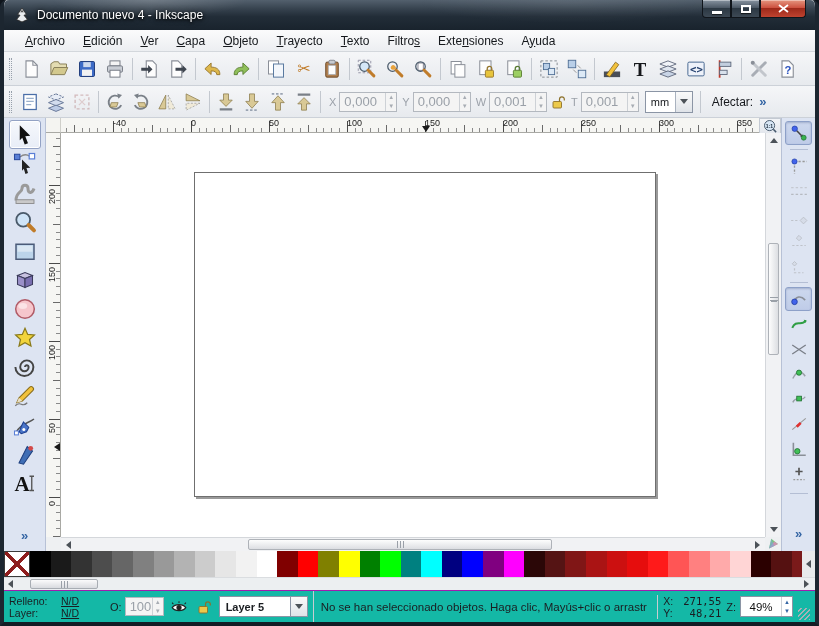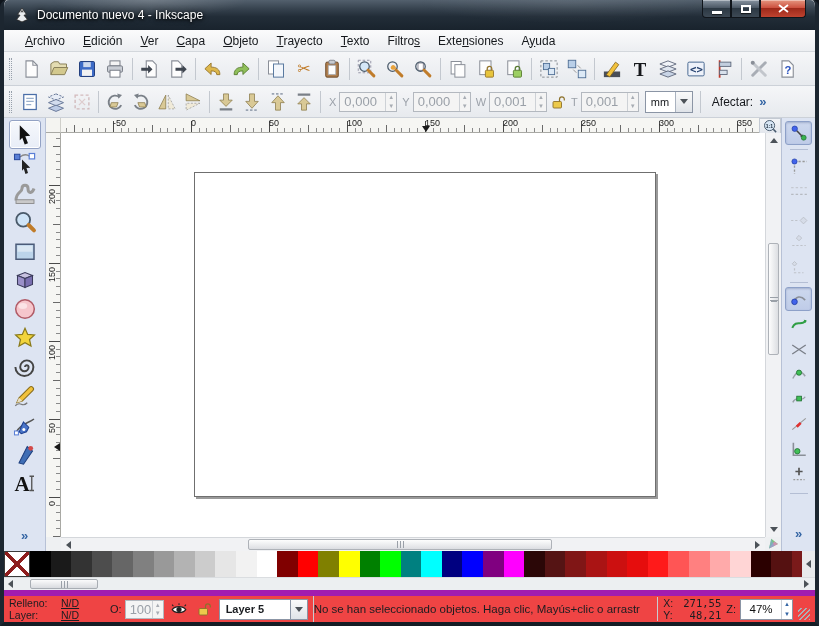--- a/index.html
+++ b/index.html
@@ -147,37 +147,37 @@
   .palArr { flex:0 0 13px; display:flex; align-items:center; justify-content:center; background:#e8eaec; }
 
   .pscroll { height:13px; background:#eceff1; border-top:1px solid #dadde0; position:relative; }
   .pscroll .pleft { position:absolute; left:4px; top:0; height:100%; display:flex; align-items:center; }
   .pscroll .pright { position:absolute; right:6px; top:0; height:100%; display:flex; align-items:center; }
   .pthumb { position:absolute; left:26px; top:1px; bottom:1px; width:68px;
     background:linear-gradient(#fbfbfb,#d9dbdf); border:1px solid #a8adb3; border-radius:2px;
     display:flex; align-items:center; justify-content:center; gap:2px; }
 
   
-  .statusbar { height:32px; background:#ef4444; border-top:6px solid #a21caf;
+  .statusbar { height:32px; background:#14b8a6; border-top:1px solid #a21caf;
     display:flex; align-items:center; font-size:11px; color:#1a1d21; padding:0 5px; gap:5px; }
   .fsblock { display:flex; flex-direction:column; justify-content:center; line-height:12px; width:96px; }
   .fsblock .row { display:flex; }
   .fsblock .lb { width:52px; font-size:10.5px; }
   .fsblock .vl { font-size:10.5px;text-decoration:underline; }
   .oblock { display:flex; align-items:center; gap:3px; }
   .oblock .lb { font-size:11px; }
   .obox { display:flex; border:1px solid #b3b8bf; background:#f4f4f4; height:19px; }
   .obox .sval { width:26px; }
   .icbtn { width:20px; height:20px; display:flex; align-items:center; justify-content:center; }
   .layercombo { display:flex; height:21px; }
   .layercombo .lval { width:72px; background:#fff; border:1px solid #8b95a5; font-weight:bold; font-size:11px;
     display:flex; align-items:center; padding-left:6px; gap:4px; }
   .layercombo .lbtn { width:17px; background:linear-gradient(#fafafa,#dfe3e8); border:1px solid #8b95a5; border-left:none;
     display:flex; align-items:center; justify-content:center; }
-  .msg { flex:1; border-left:1px solid #c8ccd1; font-size:11.5px; white-space:nowrap; overflow:hidden; align-self:stretch; display:flex; align-items:center; }
+  .msg { flex:1; border-left:1px solid #c8ccd1; padding-left:7px; font-size:11.5px; white-space:nowrap; overflow:hidden; align-self:stretch; display:flex; align-items:center; }
   .xyblock { border-left:1px solid #c8ccd1; padding-left:5px; display:flex; flex-direction:column; line-height:12px; }
   .xyrow { display:flex; }
   .xyrow .xl { width:16px; font-size:10.5px; }
   .xyrow .xv { width:42px; text-align:right; font-family:"DejaVu Sans Mono", monospace; font-size:10.5px; }
   .zblock { display:flex; align-items:center; gap:4px; }
   .zbox { display:flex; border:1px solid #8b95a5; background:#fff; height:21px; }
   .zbox .zval { width:40px; font-size:11.5px; display:flex; align-items:center; justify-content:center; color:#111; }
   .zbox .sarr span { color:#3465a4; }
   .rgrip { width:12px; height:12px; align-self:flex-end; margin-bottom:2px;
     background:repeating-linear-gradient(135deg, transparent 0 2px, #aab0b6 2px 3.5px); }
@@ -621,21 +621,21 @@
         </div>
       <span class="chev">»</span>
     </div>
 
     <div class="canvas-col">
       <div class="hrow">
         <div class="corner"></div>
         <div class="hruler">
           <div class="hnums">
 
-          <span class="hnum">-50</span>
+          <span class="hnum">-40</span>
               <span class="hnum">0</span>
               <span class="hnum">50</span>
               <span class="hnum">100</span>
               <span class="hnum">150</span>
               <span class="hnum">200</span>
               <span class="hnum">250</span>
               <span class="hnum">300</span>
               <span class="hnum">350</span>
             </div>
           <div class="hmarker"></div>
@@ -900,21 +900,21 @@
           <span class="xv">271,55</span>
         </div>
       <div class="xyrow">
           <span class="xl">Y:</span>
           <span class="xv">48,21</span>
         </div>
     </div>
     <div class="zblock">
       <span>Z:</span>
       <div class="zbox">
-        <span class="zval">47%</span>
+        <span class="zval">49%</span>
         <div class="sarr">
             <span>▲</span>
             <span>▼</span>
           </div>
       </div>
     </div>
     <div class="rgrip"></div>
   </div>
 
 </div>

